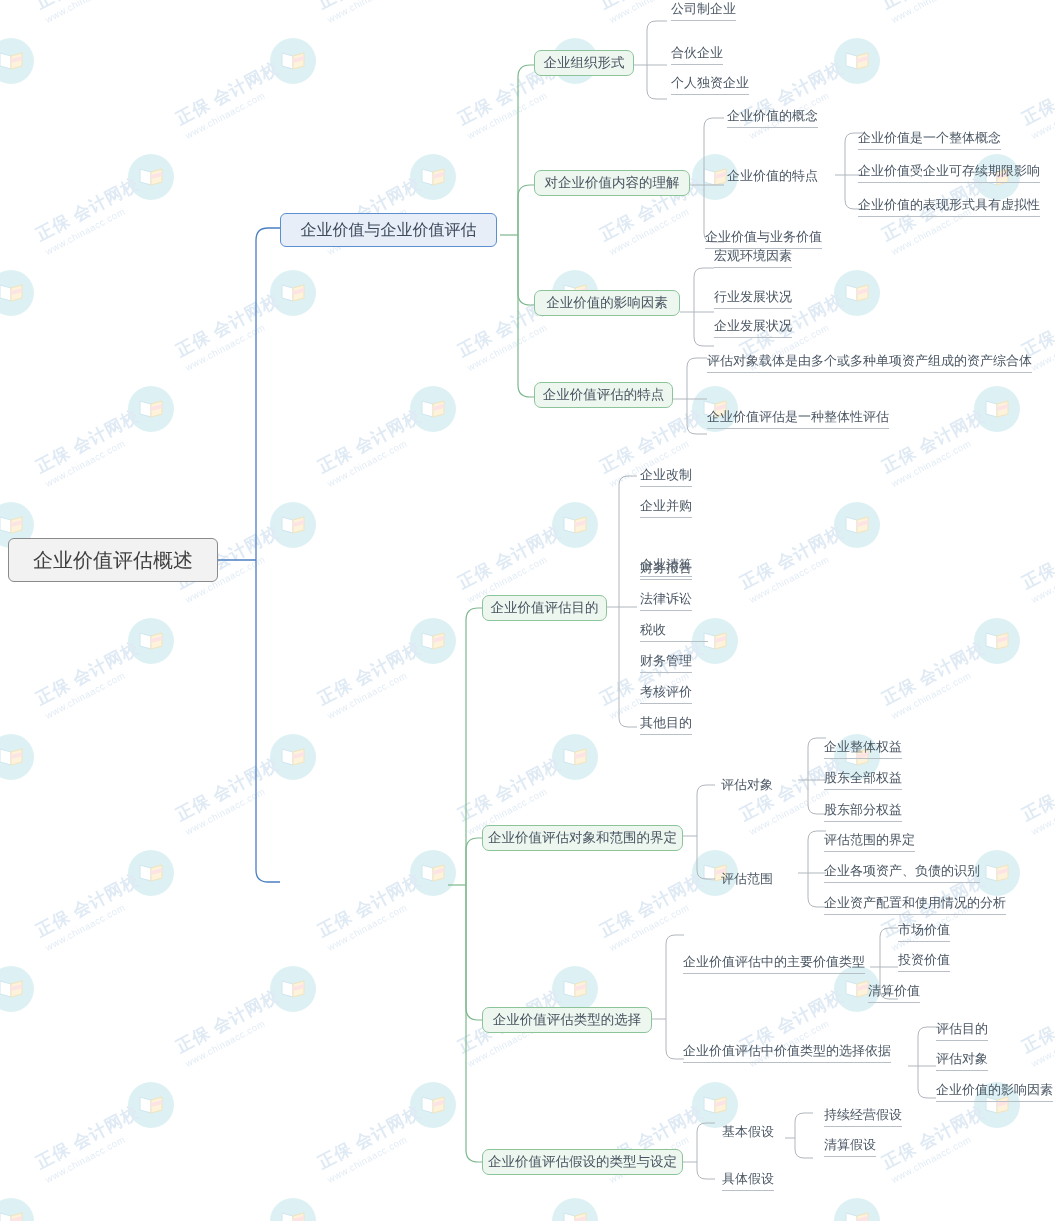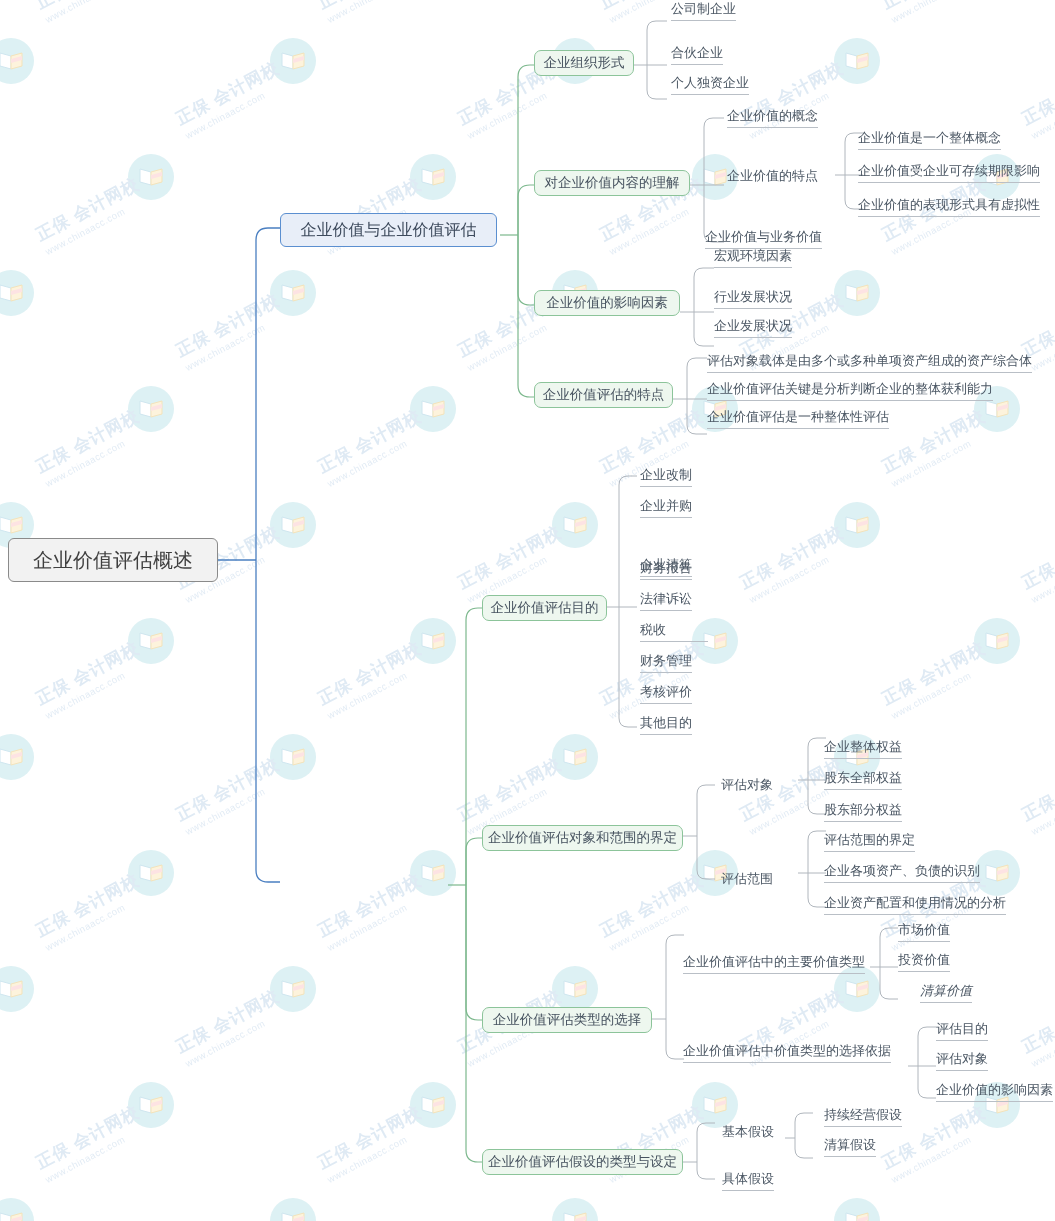--- a/index.html
+++ b/index.html
@@ -832,21 +832,20 @@
 
   <span class="n-leaf" style="left:858px;top:129px;">企业价值是一个整体概念</span>
   <span class="n-leaf" style="left:858px;top:162px;">企业价值受企业可存续期限影响</span>
   <span class="n-leaf" style="left:858px;top:196px;">企业价值的表现形式具有虚拟性</span>
 
   <span class="n-leaf" style="left:714px;top:247px;">宏观环境因素</span>
   <span class="n-leaf" style="left:714px;top:288px;">行业发展状况</span>
   <span class="n-leaf" style="left:714px;top:317px;">企业发展状况</span>
 
   <span class="n-leaf" style="left:707px;top:352px;">评估对象载体是由多个或多种单项资产组成的资产综合体</span>
-  <span class="n-leaf" style="left:707px;top:380px;">企业价值评估关键是分析判断企业的整体获利能力</span>
   <span class="n-leaf" style="left:707px;top:408px;">企业价值评估是一种整体性评估</span>
 
   <div class="node n-lvl2" style="left:482px;top:595px;width:125px;height:26px;">
     <span>企业价值评估目的</span>
   </div>
   <div class="node n-lvl2" style="left:482px;top:825px;width:201px;height:26px;">
     <span>企业价值评估对象和范围的界定</span>
   </div>
   <div class="node n-lvl2" style="left:482px;top:1007px;width:170px;height:26px;">
     <span>企业价值评估类型的选择</span>
@@ -874,21 +873,21 @@
 
   <span class="n-leaf" style="left:824px;top:831px;">评估范围的界定</span>
   <span class="n-leaf" style="left:824px;top:862px;">企业各项资产、负债的识别</span>
   <span class="n-leaf" style="left:824px;top:894px;text-align:right;">企业资产配置和使用情况的分析</span>
 
   <span class="n-leaf" style="left:683px;top:953px;">企业价值评估中的主要价值类型</span>
   <span class="n-leaf" style="left:683px;top:1042px;">企业价值评估中价值类型的选择依据</span>
 
   <span class="n-leaf" style="left:898px;top:921px;">市场价值</span>
   <span class="n-leaf" style="left:898px;top:951px;">投资价值</span>
-  <span class="n-leaf" style="left:920px;top:982px;font-style:italic;">清算价值</span>
+  <span class="n-leaf" style="left:868px;top:982px;">清算价值</span>
 
   <span class="n-leaf" style="left:936px;top:1020px;">评估目的</span>
   <span class="n-leaf" style="left:936px;top:1050px;">评估对象</span>
   <span class="n-leaf" style="left:936px;top:1081px;">企业价值的影响因素</span>
 
   <span class="n-plain" style="left:722px;top:1123px;">基本假设</span>
   <span class="n-leaf" style="left:722px;top:1170px;">具体假设</span>
 
   <span class="n-leaf" style="left:824px;top:1106px;">持续经营假设</span>
   <span class="n-leaf" style="left:824px;top:1136px;">清算假设</span>

